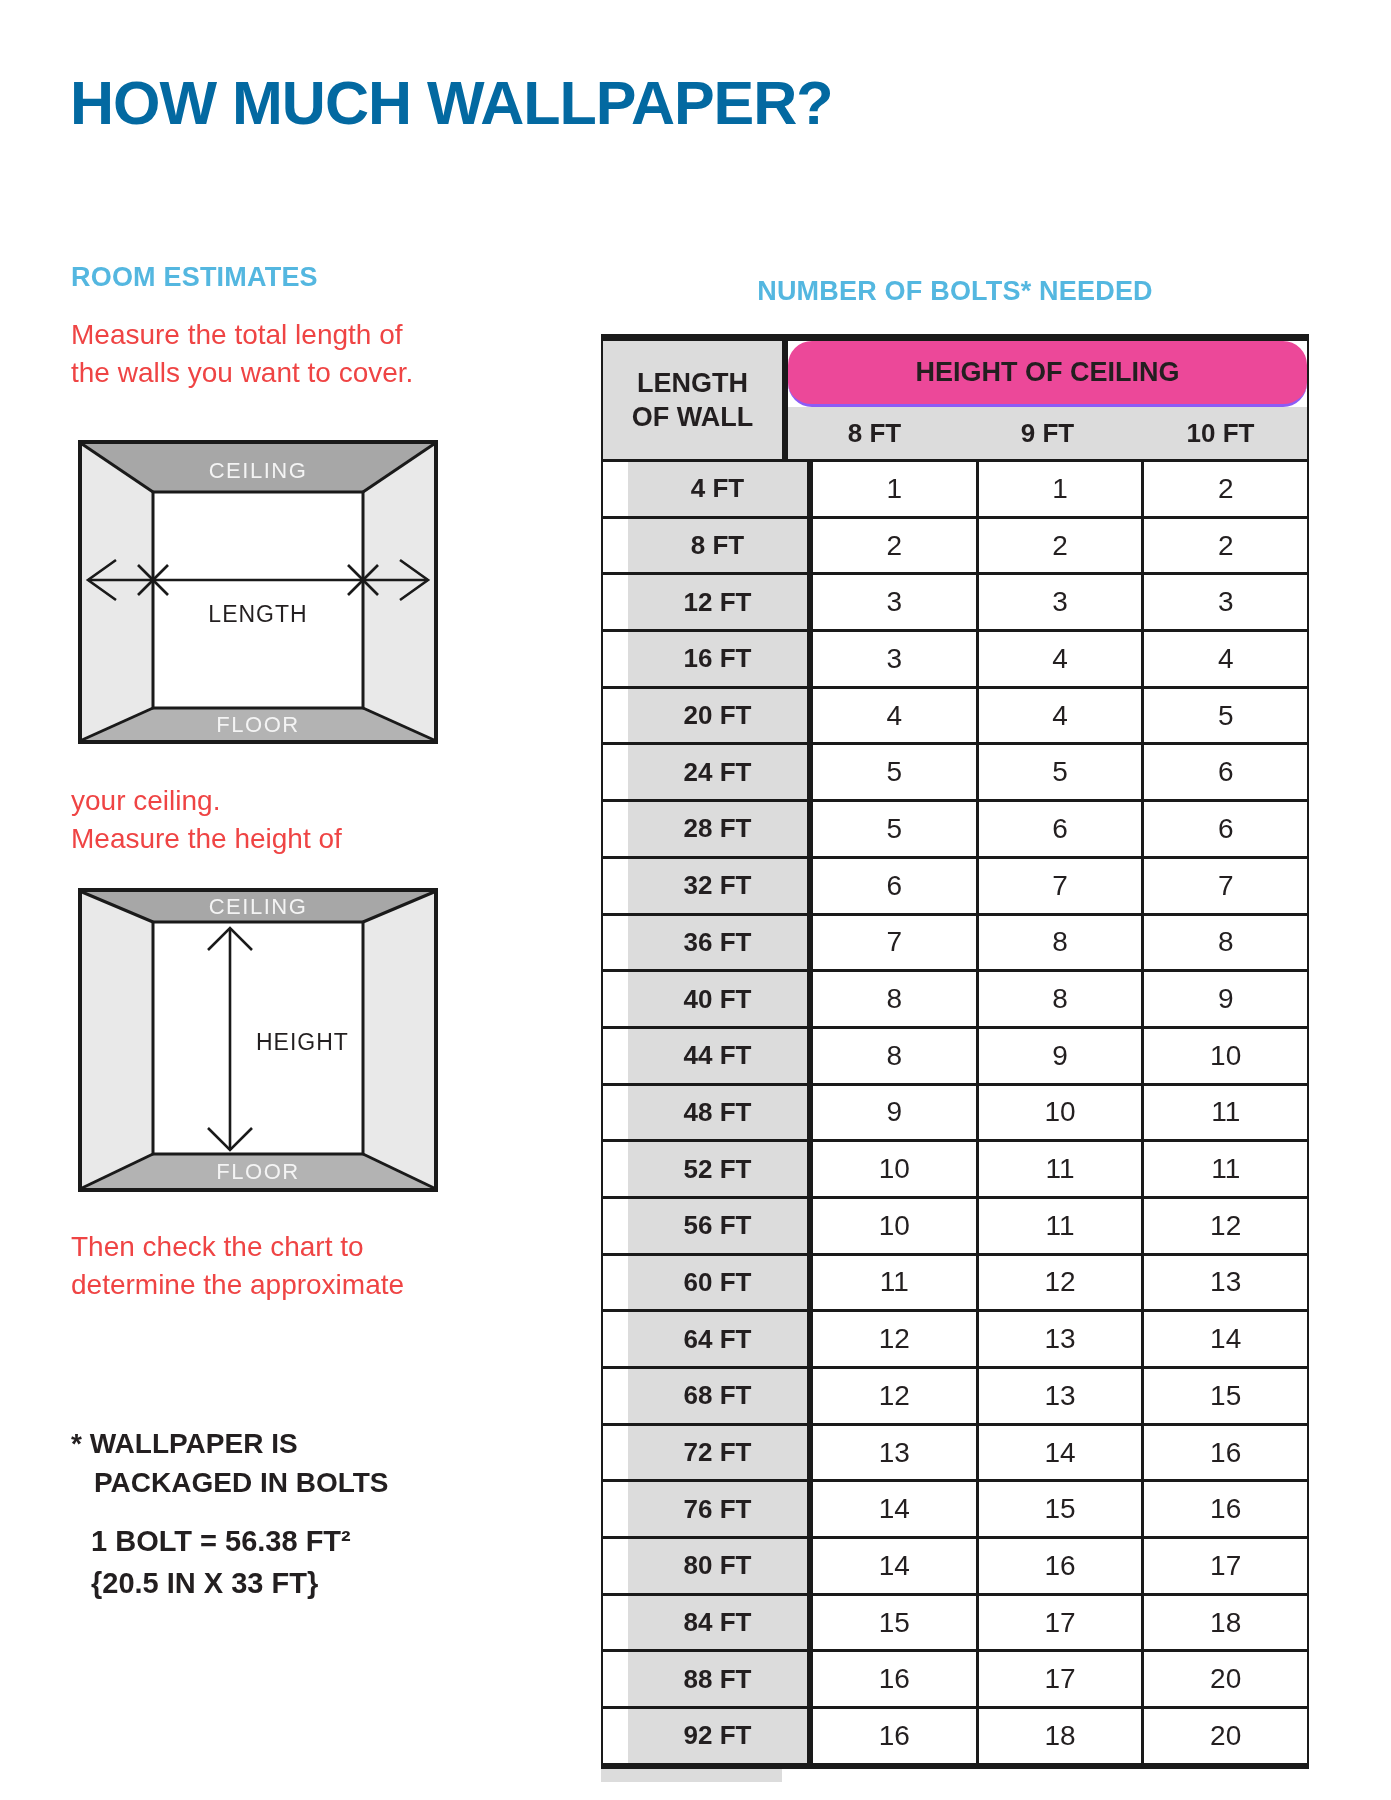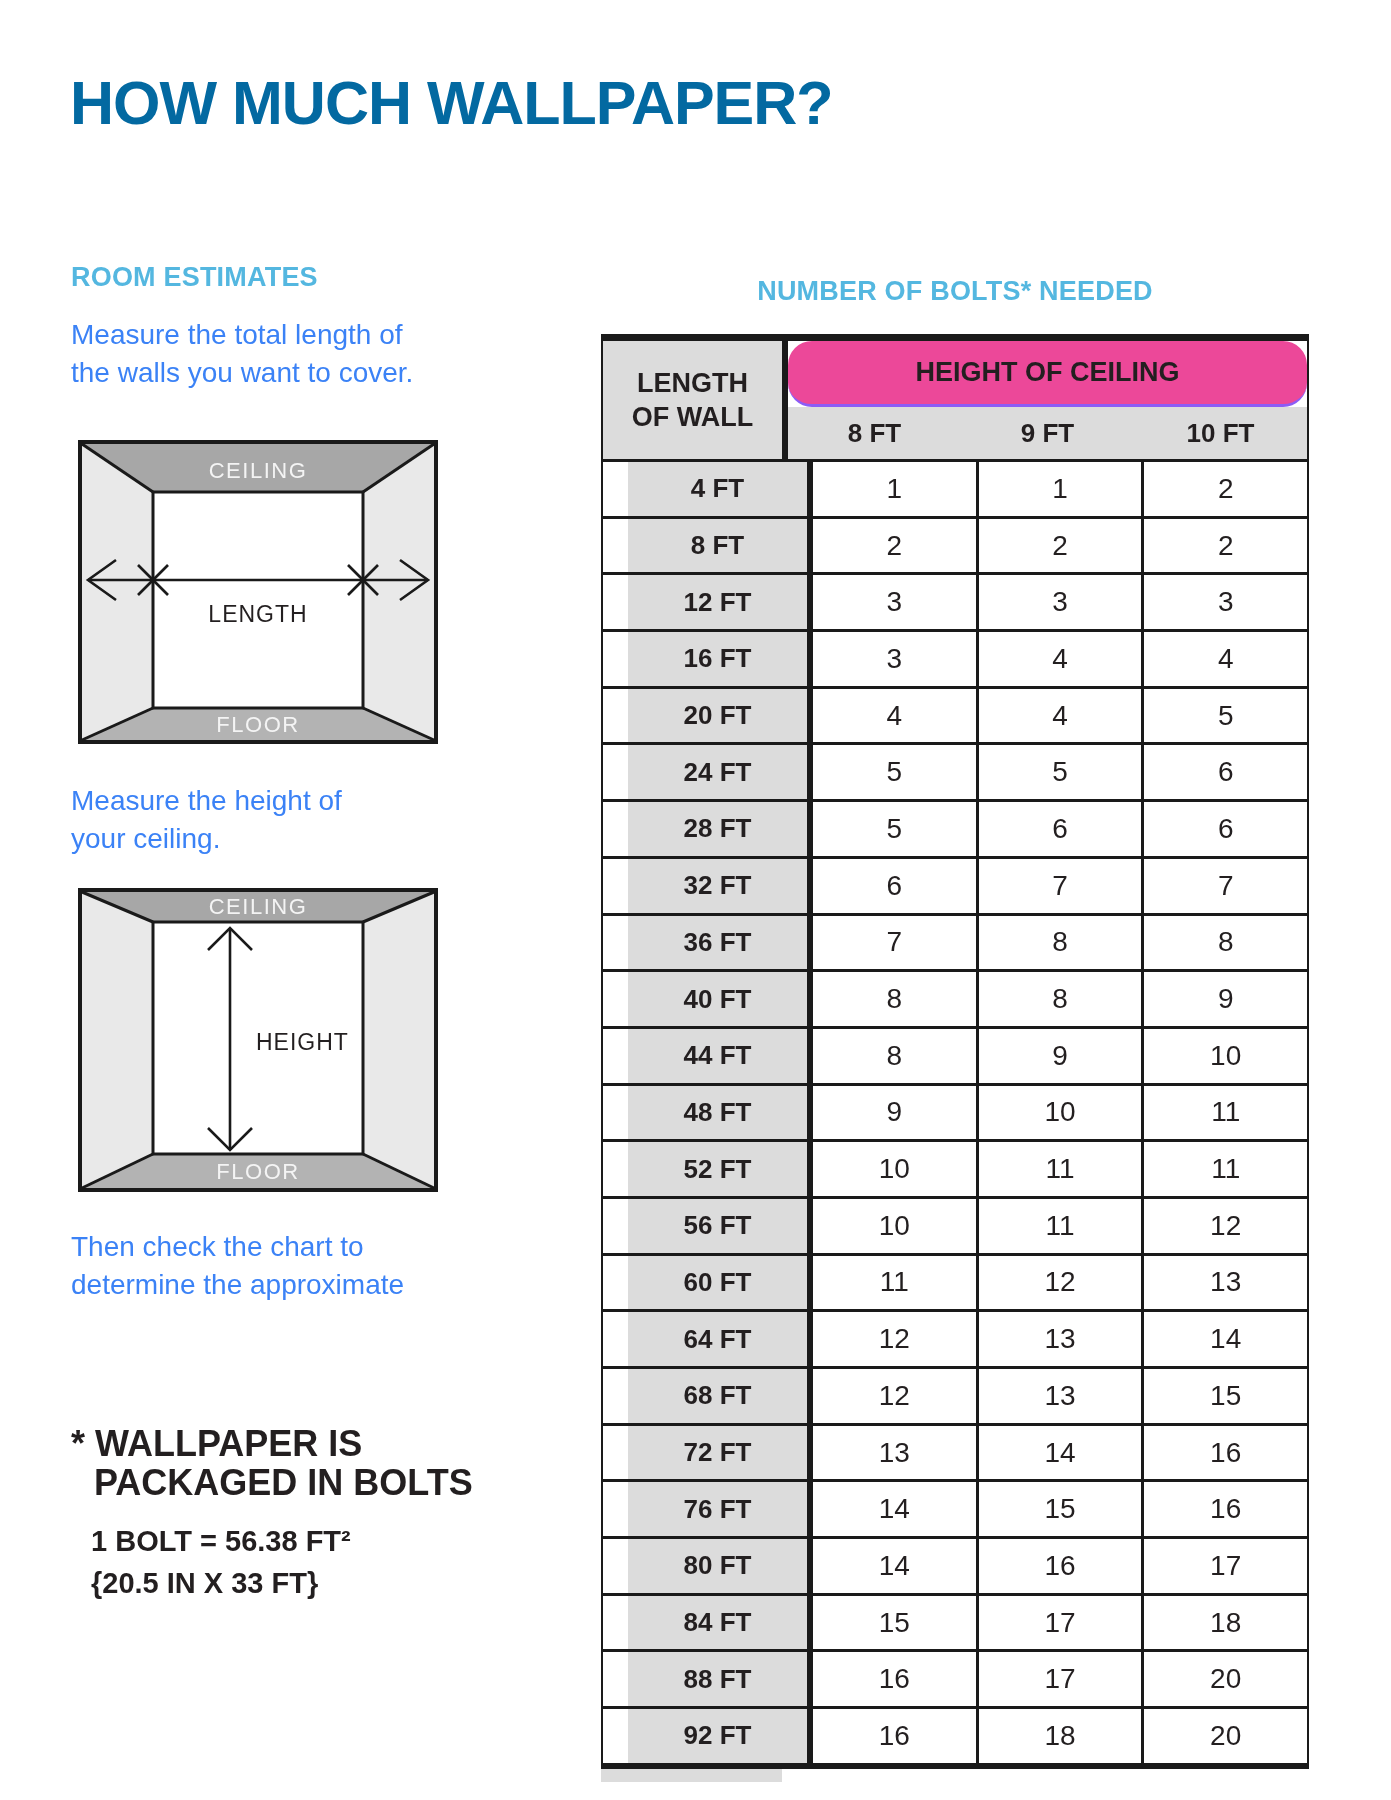--- a/index.html
+++ b/index.html
@@ -5,23 +5,23 @@
   html,body{margin:0;padding:0;background:#ffffff;}
   #page{
     position:relative;width:1391px;height:1800px;background:#ffffff;overflow:hidden;
     font-family:"Liberation Sans","DejaVu Sans",sans-serif;color:#231f20;
   }
   .abs{position:absolute;}
   
   .main-title{left:70px;top:68px;font-size:61px;font-weight:bold;color:#0369a1;letter-spacing:-1px;white-space:nowrap;}
   .sec-head{font-size:27px;font-weight:bold;color:#54b7e0;letter-spacing:0.2px;white-space:nowrap;}
   
-  .para{font-size:28px;line-height:38px;color:#3b82f6;}
+  .para{font-size:28px;line-height:38px;color:#ef4444;}
   .para span{display:block;}
-  .footnote{font-size:36px;line-height:39px;font-weight:bold;}
+  .footnote{font-size:28px;line-height:39px;font-weight:bold;}
   .footnote span{display:block;}
   .footnote .indent{padding-left:23px;}
   .boltinfo{font-size:29px;line-height:42px;font-weight:bold;margin-left:20px;}
   .boltinfo span{display:block;}
   
   .room-svg{display:block;}
   .room-svg text{font-family:"Liberation Sans","DejaVu Sans",sans-serif;}
   .room-label{fill:#f4f4f4;font-size:22px;letter-spacing:1.5px;}
   .dim-label{fill:#231f20;font-size:23px;letter-spacing:1px;}
   
@@ -85,22 +85,22 @@
       <polyline points="322,120 350,140 322,160"></polyline>
       <line x1="60" y1="125" x2="90" y2="155"></line>
       <line x1="60" y1="155" x2="90" y2="125"></line>
       <line x1="270" y1="125" x2="300" y2="155"></line>
       <line x1="270" y1="155" x2="300" y2="125"></line>
     </g>
     <text x="180" y="182" text-anchor="middle" class="dim-label">LENGTH</text>
   </svg>
 
   <div class="abs para" style="left:71px;top:782px;">
+    <span>your ceiling.</span>
     <span>Measure the height of</span>
-    <span>your ceiling.</span>
   </div>
 
   <svg class="abs room-svg" style="left:78px;top:888px;" width="360" height="304" viewBox="0 0 360 304">
     <rect x="3" y="3" width="354" height="298" fill="#ffffff" stroke="#1a1a1a" stroke-width="6"></rect>
     <polygon points="4,4 356,4 285,34 75,34" fill="#a7a7a7"></polygon>
     <polygon points="4,300 75,266 285,266 356,300" fill="#b3b3b3"></polygon>
     <polygon points="4,4 75,34 75,266 4,300" fill="#e9e9e9"></polygon>
     <polygon points="356,4 285,34 285,266 356,300" fill="#e9e9e9"></polygon>
     <rect x="75" y="34" width="210" height="232" fill="#ffffff" stroke="#1a1a1a" stroke-width="3"></rect>
     <g stroke="#1a1a1a" stroke-width="3">

